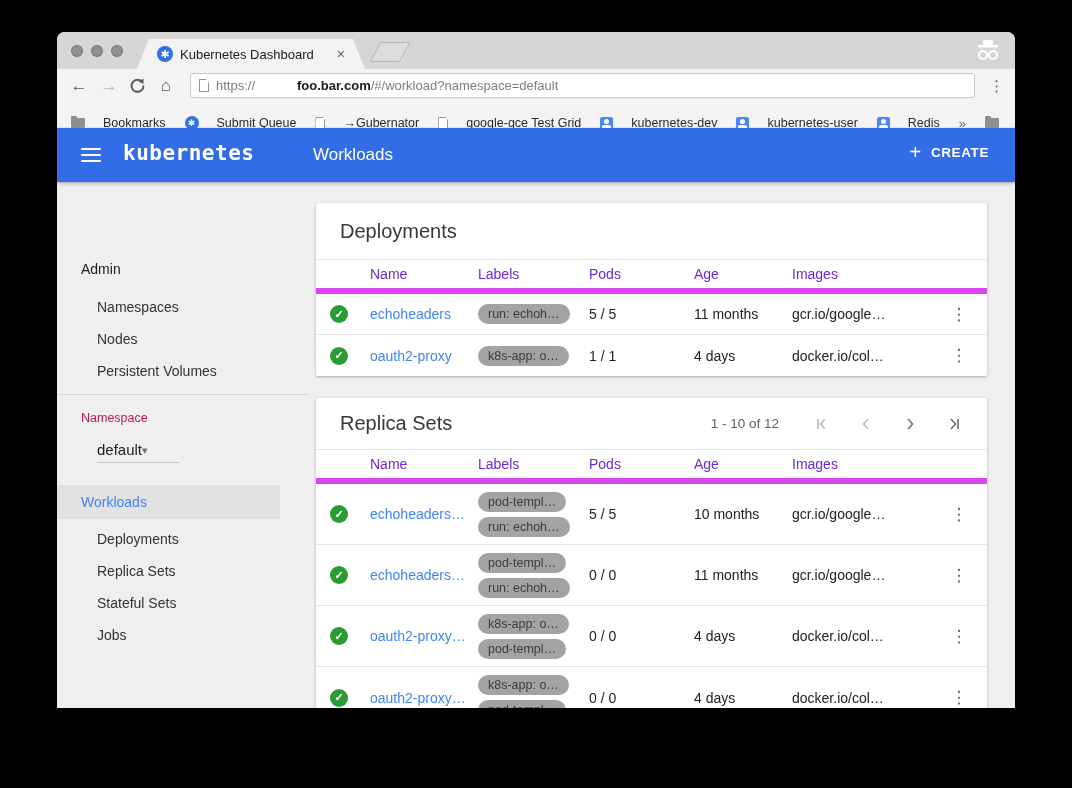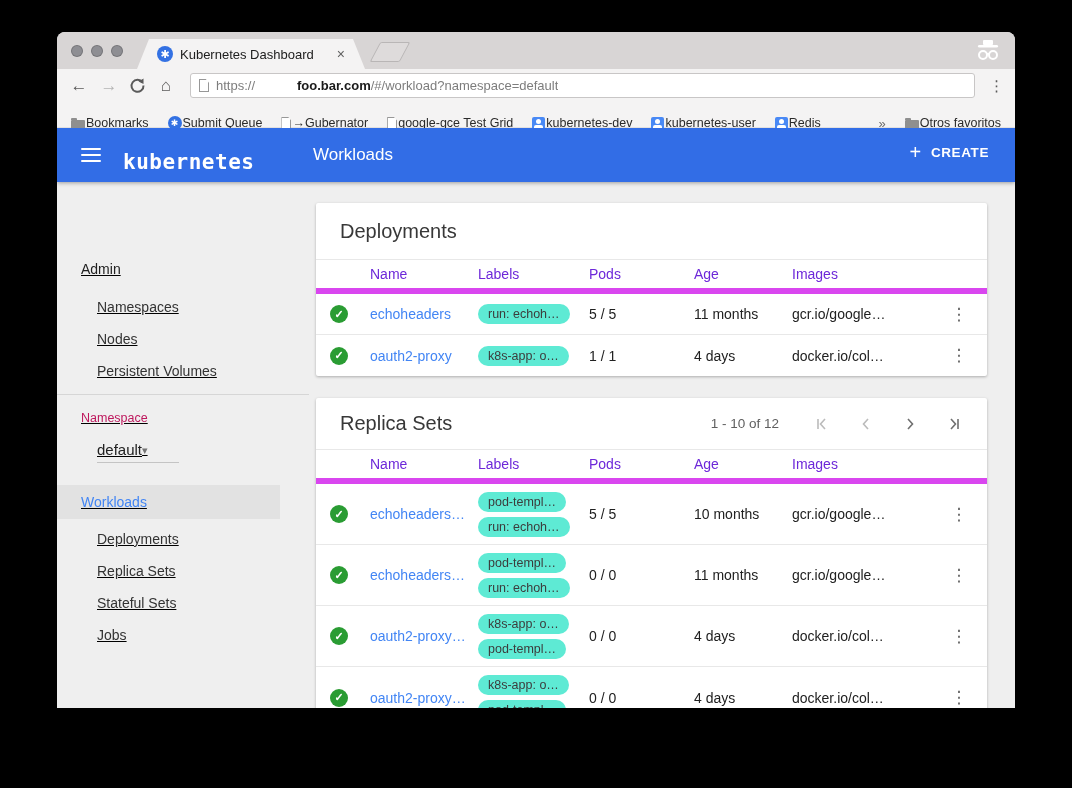--- a/index.html
+++ b/index.html
@@ -32,50 +32,50 @@
   .nav-glyph.disabled { color:#b4b4b4; }
   .omnibox { flex:1; height:25px; background:#fff; border:1px solid #c8c6c6; border-radius:3px;
              display:flex; align-items:center; padding:0 8px; gap:7px; margin:0 4px; }
   .url { font-size:13px; color:#7d7d7d; white-space:nowrap; overflow:hidden; }
   .url b { color:#1b1b1b; font-weight:bold;margin-left:42px; }
   .kebab { font-size:15px; color:#5a5a5a; width:14px; text-align:center; }
 
   
   .bookbar { height:26px; background:#f4f3f3; display:flex; align-items:center; padding:0 14px; gap:19px;
              border-bottom:1px solid #e2e0e0; }
-  .bm { display:flex; align-items:flex-end; gap:1px; font-size:12.5px; color:#2a2a2a; white-space:nowrap;margin-top:17px; }
+  .bm { display:flex; align-items:center; gap:18px; font-size:12.5px; color:#2a2a2a; white-space:nowrap;margin-top:17px; }
   .bm-spacer { margin-left:auto; }
   .chev { color:#6d6d6d; font-size:13px; }
 
   
   .i-folder { width:14px; height:10px; background:#8f8f8f; border-radius:1px; position:relative; }
   .i-folder::before { content:""; position:absolute; left:0; top:-2px; width:6px; height:2px; background:#8f8f8f; border-radius:1px 1px 0 0; }
   .i-page { width:10px; height:13px; background:#fff; border:1px solid #979797;
             clip-path:polygon(0 0, 68% 0, 100% 28%, 100% 100%, 0 100%); }
   .i-k8s { width:14px; height:14px; border-radius:50%; background:#3371e3; color:#fff; font-size:9px;
            display:flex; align-items:center; justify-content:center; }
   .i-groups { width:13px; height:13px; background:#4989f5; border-radius:2px; position:relative; }
   .i-groups::before { content:""; position:absolute; left:4px; top:2px; width:5px; height:5px; background:#fff; border-radius:50%; }
   .i-groups::after { content:""; position:absolute; left:2px; bottom:2px; width:9px; height:3px; background:#fff; border-radius:2px 2px 0 0; }
 
   
   .viewport { position:relative; height:580px; background:#efefef; overflow:hidden; }
 
   .appbar { position:relative; height:54px; background:#326de6; box-shadow:0 1px 4px rgba(0,0,0,.35); z-index:5; }
   .burger { position:absolute; left:24px; top:20px; width:20px; }
   .burger div { height:2px; background:#fff; margin-bottom:4px; border-radius:1px; }
-  .brand { position:absolute; left:66px; top:22px; color:#fff; font-family:"DejaVu Sans Mono", monospace;
+  .brand { position:absolute; left:66px; top:13px; color:#fff; font-family:"DejaVu Sans Mono", monospace;
            font-weight:bold; font-size:21px; letter-spacing:.5px; }
   .appbar-title { position:absolute; left:256px; top:17px; color:#fff; font-size:17px; }
   .create-btn { position:absolute; right:26px; top:14px; color:#fff; font-size:13.5px; font-weight:bold;
                 letter-spacing:.6px; display:flex; align-items:center; gap:9px; }
   .create-btn .plus { font-size:20px; font-weight:normal; line-height:1; }
 
   
-  .sidebar { position:absolute; left:0; top:54px; width:252px; bottom:0; padding-top:71px; font-size:14px;text-decoration:underline; }
+  .sidebar { position:absolute; left:0; top:54px; width:252px; bottom:0; padding-top:71px; font-size:14px; }
   .nav-row { height:32px; line-height:32px; color:#333; padding-left:40px; white-space:nowrap; }
   .nav-top { padding-left:24px; color:#212121; }
   .sb-divider { border-top:1px solid #d6d6d6; margin-top:7px; }
   .ns-label { margin-top:15px; padding-left:24px; font-size:12.5px; color:#be185d; height:16px; line-height:16px; }
   .ns-select { margin:11px 0 0 40px; width:82px; height:26px; line-height:22px; border-bottom:1px solid #c4c4c4;
                color:#212121; font-size:15px; display:flex; align-items:center; }
   .ns-caret { color:#757575; font-size:11px; }
   .nav-selected { margin-top:22px; height:34px; line-height:34px; background:#e2e2e2; color:#4285f4;
                   padding-left:24px; width:223px; }
   .nav-sub { margin-top:4px; }
@@ -97,21 +97,21 @@
               align-items:center; padding:0 8px 0 14px; border-bottom:1px solid #e8e8e8; }
   .thead { height:34px; font-size:14px; color:#6d28d9; border-bottom:6px solid #d946ef; }
   .trow { height:41px; font-size:14px; color:#212121; }
   .trow-tall { height:61px; }
   .trow:last-child { border-bottom:none; }
   .cell-name { color:#4285f4; overflow:hidden; white-space:nowrap; }
   .cell-img { color:#212121; overflow:hidden; white-space:nowrap; }
   .check { width:18px; height:18px; border-radius:50%; background:#2a9c33; color:#fff; font-size:11px;
            display:flex; align-items:center; justify-content:center; font-weight:bold; }
   .chipcol { display:flex; flex-direction:column; gap:5px; align-items:flex-start; }
-  .chip { background:#5eead4; border-radius:11px; padding:3px 10px; font-size:12.5px; color:#3c3c3c; white-space:nowrap; }
+  .chip { background:#a3a3a3; border-radius:11px; padding:3px 10px; font-size:12.5px; color:#3c3c3c; white-space:nowrap; }
   .rowdots { font-size:17px; color:#616161; text-align:center; }
 </style>
 </head>
 <body>
 
 <div class="stage">
   <div class="window">
 
     <div class="tabstrip">
       <div class="traffic">

